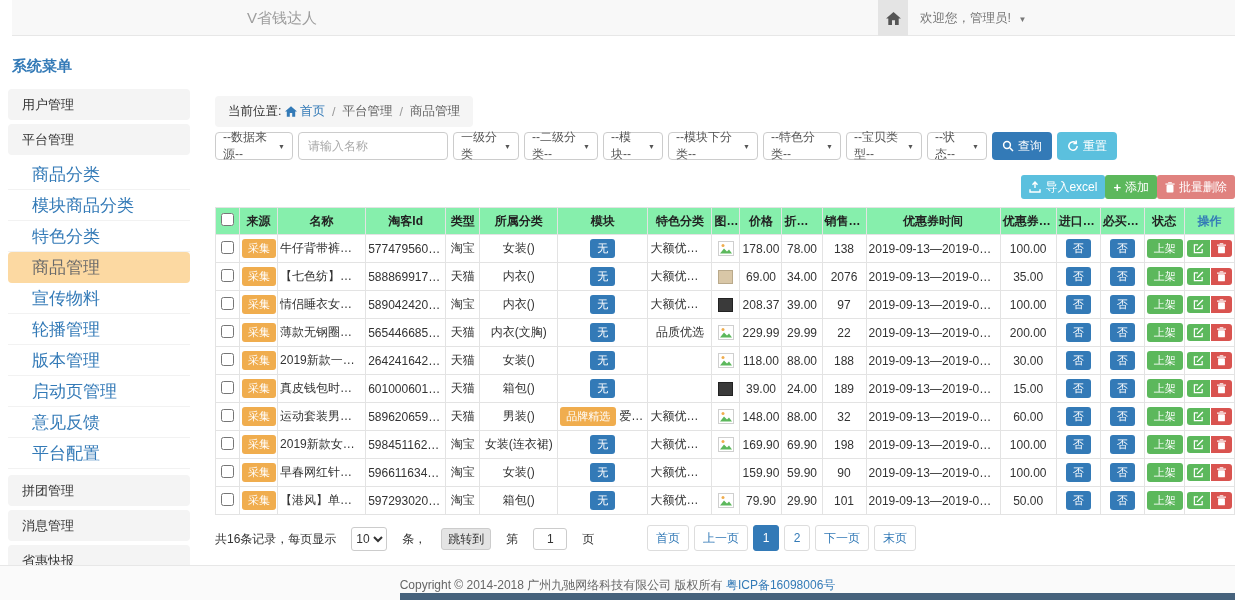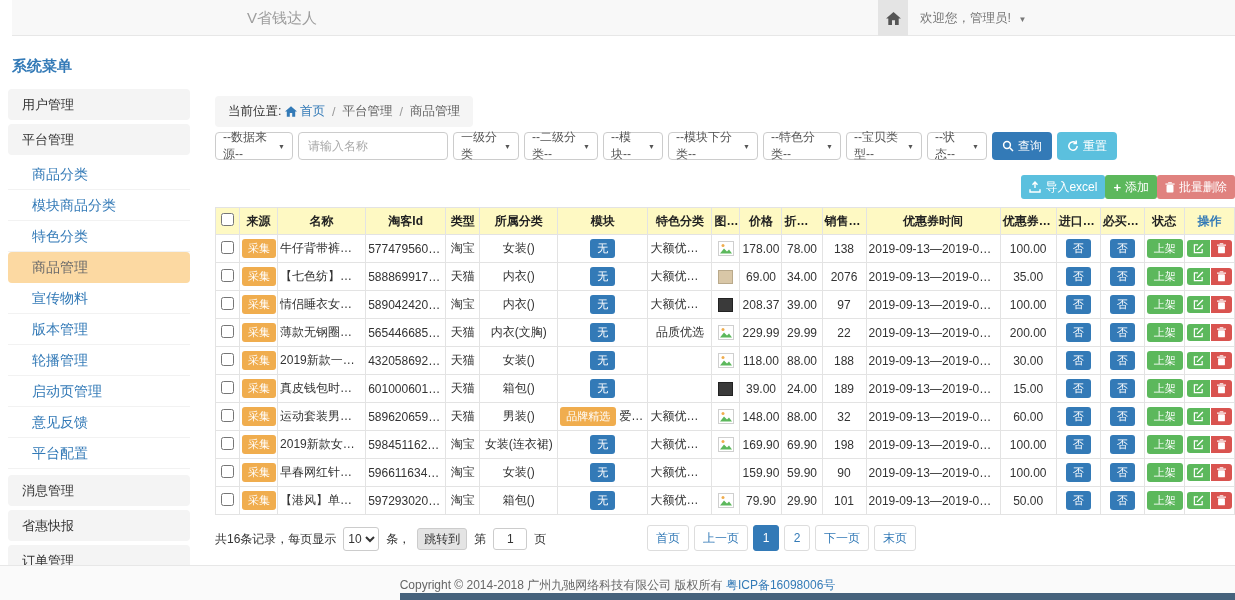--- a/index.html
+++ b/index.html
@@ -15,21 +15,21 @@
     background: #e4e4e4; display: flex; align-items: center; justify-content: center; cursor: pointer; }
   .welcome { position: absolute; left: 908px; top: 10px; font-size: 12.5px; color: #777; cursor: pointer; }
   .welcome .caret { font-size: 8px; color: #777; margin-left: 4px; }
   
   .sidebar { position: absolute; left: 8px; top: 46px; width: 182px; }
   .sidebar-title { color: #337ab7; font-weight: bold; font-size: 15px; margin: 11px 4px 13px; }
   .side-group { background: #f4f4f4; border-radius: 4px; height: 31px; line-height: 31px;
     padding-left: 14px; font-size: 13px; color: #333; margin-bottom: 4px; cursor: pointer; }
   .side-sub { margin: 1px 0 6px; }
   .side-sub-item { height: 31px; line-height: 31px; padding-left: 24px; color: #337ab7;
-    font-size: 14px; border-bottom: 1px solid #f2f2f2; cursor: pointer; }
+    font-size: 17px; border-bottom: 1px solid #f2f2f2; cursor: pointer; }
   .side-sub-item.active { background: #fcd9a2; border-radius: 4px; color: #6b6b6b; border-bottom: none; }
   
   .main { position: absolute; left: 215px; top: 48px; width: 1020px; }
   .breadcrumb { display: inline-flex; align-items: center; background: #f5f5f5;
     border-radius: 4px; padding: 7px 13px; font-size: 12.5px; color: #333; margin-top: 48px; }
   .bc-sep { color: #999; margin: 0 7px; }
   .bc-link { color: #337ab7; display: inline-flex; align-items: center; gap: 3px; cursor: pointer; }
   .bc-muted { color: #666; cursor: pointer; }
   .filter-row { display: flex; align-items: center; gap: 5px; margin-top: 5px; }
   .select-box { height: 28px; border: 1px solid #ccc; border-radius: 4px; background: #fff;
@@ -44,40 +44,40 @@
   .btn-query { background: #337ab7; height: 28px; padding: 0 10px; }
   .btn-reset { background: #5bc0de; height: 28px; padding: 0 10px; }
   .actions { display: flex; justify-content: flex-end; gap: 0; margin: 15px 0 8px; }
   .btn-import { background: #5bc0de; height: 24px; padding: 0 8px; border-radius: 3px; }
   .btn-add { background: #5cb85c; height: 24px; padding: 0 8px; border-radius: 3px; }
   .btn-batch { background: #e0827f; height: 24px; padding: 0 8px; border-radius: 3px; }
   
   table.goods { width: 100%; border-collapse: collapse; table-layout: fixed; font-size: 12px; }
   .goods th, .goods td { border: 1px solid #e3e3e3; padding: 4px 2px; text-align: center;
     color: #333; white-space: nowrap; overflow: hidden; text-overflow: ellipsis; height: 27px; }
-  .goods th { font-weight: bold; color: #222; background: #fef9c3; margin-left: 10px; }
+  .goods th { font-weight: bold; color: #222; background: #86efac; margin-left: 10px; }
   .goods th.op-col { color: #337ab7; }
   .badge-orange { display: inline-block; background: #f0ad4e; color: #fff; font-size: 11px;
     padding: 2px 6px; border-radius: 3px; }
   .badge-blue { display: inline-block; background: #337ab7; color: #fff; font-size: 11px;
     padding: 2px 7px; border-radius: 3px; cursor: pointer; }
   .btn-green-sm { display: inline-block; background: #5cb85c; color: #fff; font-size: 11px;
     padding: 2px 7px; border-radius: 3px; cursor: pointer; }
   .module-text { margin-left: 3px; }
   .thumb { display: inline-block; vertical-align: middle; }
   .thumb-box { display: inline-block; width: 15px; height: 14px; vertical-align: middle;
     border: 1px solid #b9a98b; }
   .op-group { display: inline-flex; }
   .op-edit { background: #5cb85c; padding: 3px 6px; border-radius: 3px 0 0 3px; cursor: pointer;
     display: inline-flex; align-items: center; }
   .op-del { background: #d9534f; padding: 3px 6px; border-radius: 0 3px 3px 0; margin-left: 1px;
     cursor: pointer; display: inline-flex; align-items: center; }
   
   .pag-row { position: relative; margin-top: 10px; font-size: 12px; color: #333;
-    display: flex; align-items: center; gap: 7px; height: 28px; }
+    display: flex; align-items: center; gap: 15px; height: 28px; }
   .per-page { height: 24px; border: 1px solid #ccc; border-radius: 3px; font-size: 12px;
     color: #333; background: #fff; }
   .btn-jump { background: #e4e4e4; border: 1px solid #ccc; border-radius: 3px; height: 22px;
     padding: 0 6px; font-size: 12px; color: #333; cursor: pointer; }
   .jump-input { width: 34px; height: 22px; border: 1px solid #ccc; border-radius: 3px;
     text-align: center; font-size: 12px; color: #333; }
   .pages { position: absolute; left: 432px; top: 0; display: flex; gap: 5px; }
   .page-btn { min-width: 26px; height: 26px; line-height: 24px; padding: 0 8px;
     border: 1px solid #ddd; border-radius: 3px; background: #fff; color: #337ab7;
     font-size: 12px; text-align: center; cursor: pointer; }
@@ -110,26 +110,27 @@
   <div class="sidebar-title">系统菜单</div>
   <div id="sidebar-menu">
       <div class="side-group">用户管理</div>
       <div class="side-group">平台管理</div>
       <div class="side-sub">
         <div class="side-sub-item">商品分类</div>
         <div class="side-sub-item">模块商品分类</div>
         <div class="side-sub-item">特色分类</div>
         <div class="side-sub-item active">商品管理</div>
         <div class="side-sub-item">宣传物料</div>
+        <div class="side-sub-item">轮播管理</div>
         <div class="side-sub-item">版本管理</div>
-        <div class="side-sub-item">轮播管理</div>
         <div class="side-sub-item">启动页管理</div>
         <div class="side-sub-item">意见反馈</div>
         <div class="side-sub-item">平台配置</div>
       </div>
+      <div class="side-group">拼团管理</div>
       <div class="side-group">消息管理</div>
       <div class="side-group">省惠快报</div>
       <div class="side-group">订单管理</div>
     </div>
 </aside>
 
 <main class="main">
 
   <div class="breadcrumb">
     <span>当前位置:</span>&nbsp;
@@ -394,21 +395,21 @@
                   <rect x="0" y="1.6" width="10" height="1.3" fill="#fff"></rect>
                   <rect x="3" y="0.2" width="4" height="1.2" fill="#fff"></rect>
                 </svg>
               </span>
             </span></td>
         </tr>
         <tr>
           <td><input type="checkbox" style=""></td>
           <td><span class="badge-orange">采集</span></td>
           <td title="2019新款一片式系...">2019新款一片式系...</td>
-          <td>432058692486</td>
+          <td>264241642729</td>
           <td>天猫</td>
           <td>女装()</td>
           <td><span class="badge-blue">无</span></td>
           <td></td>
           <td><svg class="thumb" width="16" height="15" viewBox="0 0 16 15">
               <rect x="0.5" y="0.5" width="15" height="14" fill="#fff" stroke="#cfcfcf"></rect>
               <circle cx="5" cy="4.6" r="1.5" fill="#f0ad4e"></circle>
               <path d="M2 12.5 L6 7.5 L9 10.5 L11 8.5 L14 12.5 Z" fill="#5cb85c"></path>
             </svg></td>
           <td>118.00</td>

